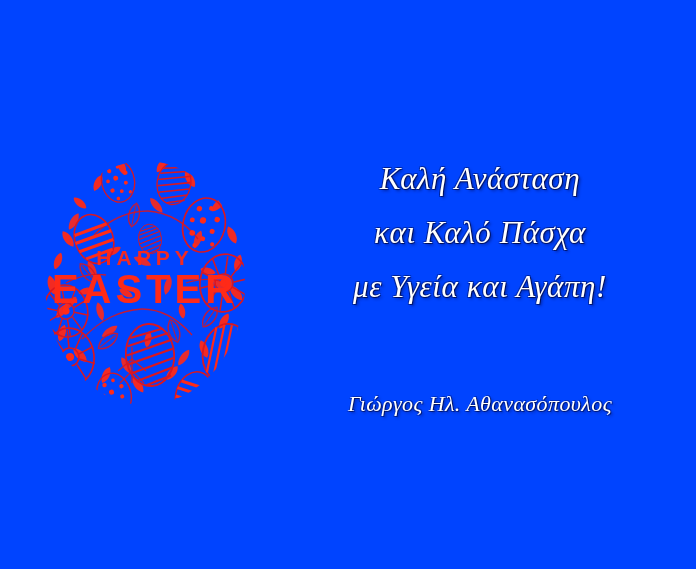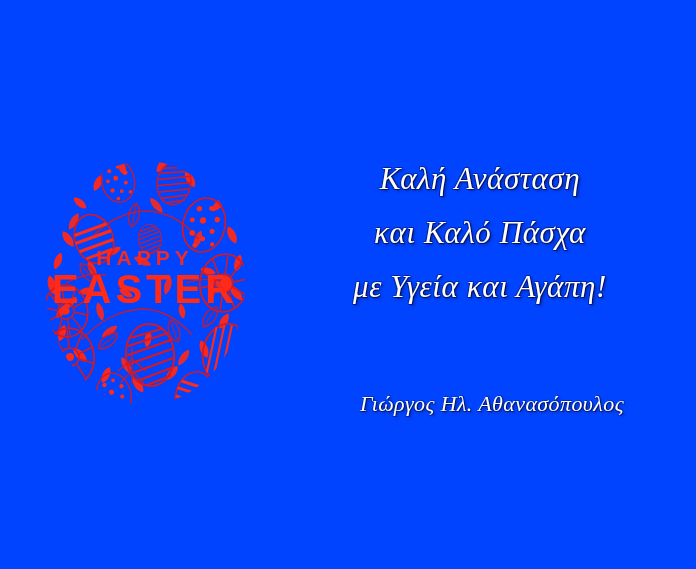--- a/index.html
+++ b/index.html
@@ -55,21 +55,21 @@
     text-shadow:
        1px  1px 0 rgba(0,0,40,.55),
       -1px  1px 0 rgba(0,0,40,.35),
        1px -1px 0 rgba(0,0,40,.35),
       -1px -1px 0 rgba(0,0,40,.25),
        2px  2px 3px rgba(0,0,60,.45);
   }
 
   #signature-block {
     position: absolute;
-    left: 290px;
+    left: 278px;
     top: 384px;
     width: 404px;
     text-align: center;
   }
   .sign-line {
     color: #ffffff;
     font-family: "Liberation Serif", "DejaVu Serif", serif;
     font-style: italic;
     font-size: 22px;
     line-height: 40px;

